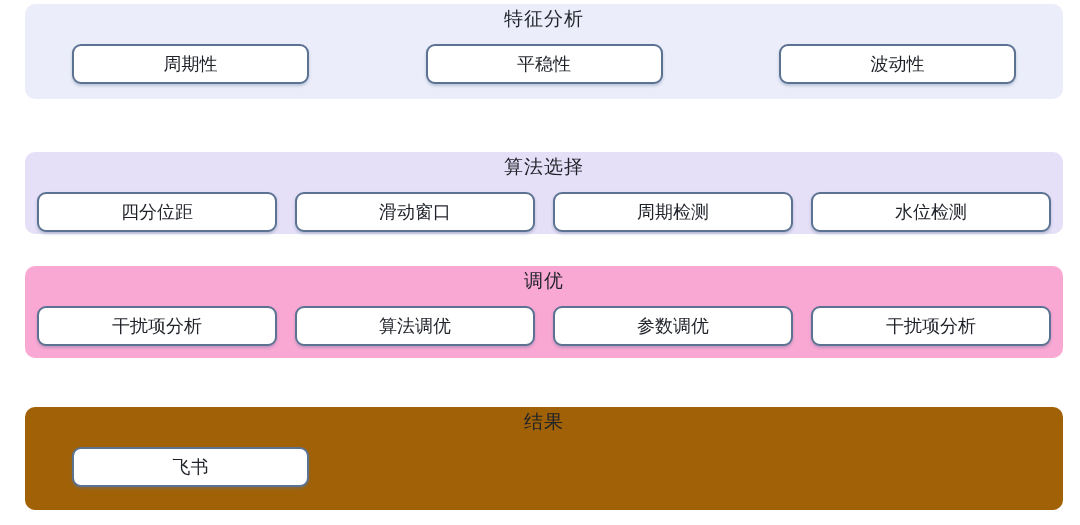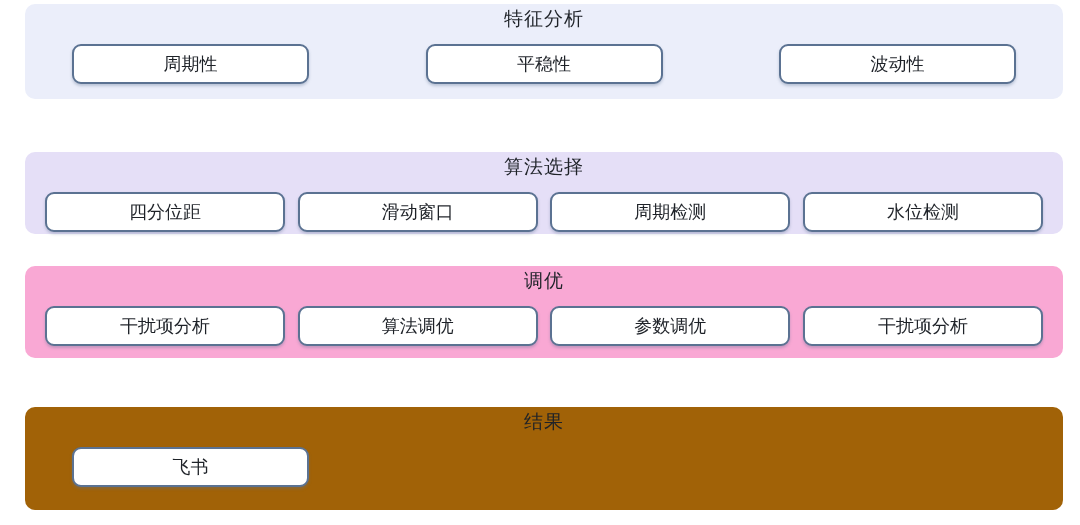--- a/index.html
+++ b/index.html
@@ -8,21 +8,21 @@
   .band{position:absolute;left:25px;width:1038px;border-radius:10px;box-sizing:border-box;}
   .band-1{top:4px;height:95px;}
   .band-2{top:152px;height:82px;}
   .band-3{top:266px;height:92px;}
   .band-4{top:407px;height:103px;}
   .band-title{margin:0;padding-top:2px;text-align:center;
               font-size:19px;font-weight:400;letter-spacing:1px;
               color:var(--text-color,#1e2228);}
   .band-row{display:flex;justify-content:space-between;align-items:center;margin-top:12px;}
   .cols-3 .band-row{padding:0 47px;}
-  .cols-4 .band-row{padding:0 20px;}
+  .cols-4 .band-row{padding:0 12px;}
   .node{display:flex;align-items:center;justify-content:center;
         height:40px;background:#ffffff;
         border:2px solid var(--node-border,#5b7292);
         border-radius:9px;box-sizing:border-box;
         font-size:18px;color:var(--text-color,#1e2228);
         box-shadow:0 2px 3px rgba(91,114,146,0.35);}
   .cols-3 .node{width:237px;}
   .cols-4 .node{width:240px;}
 </style>
 </head>

